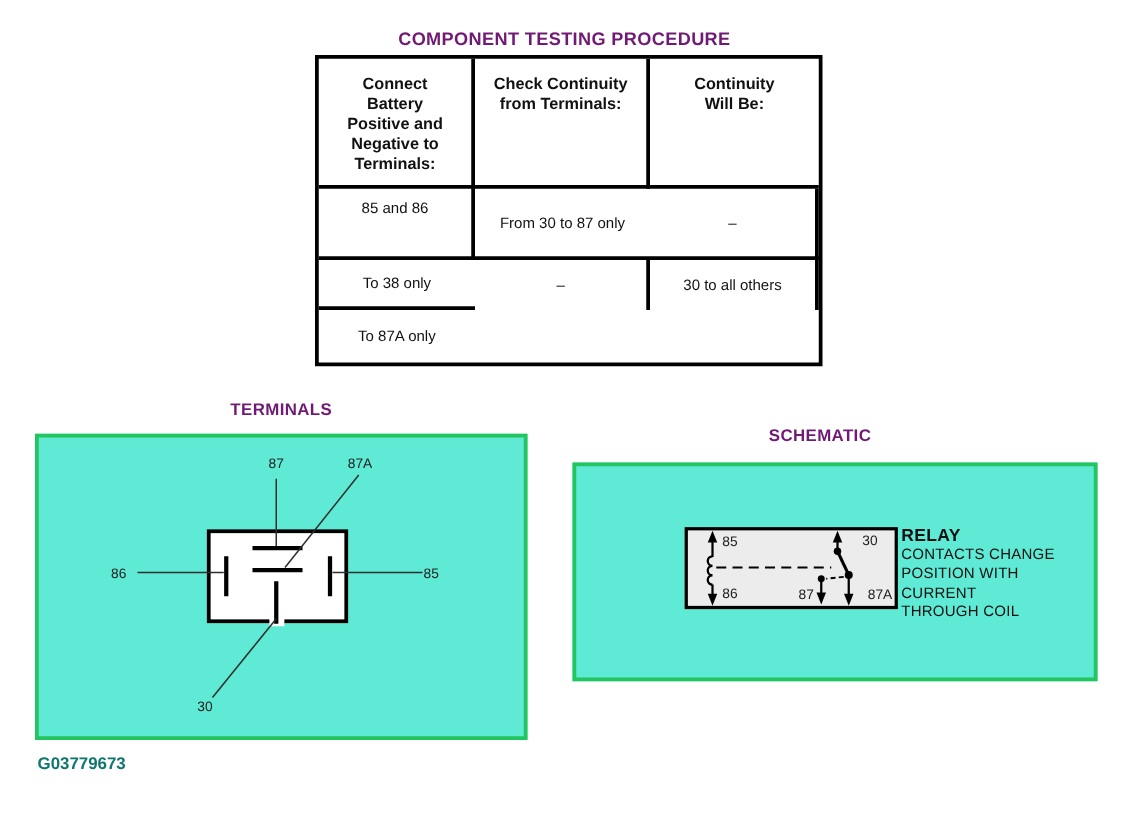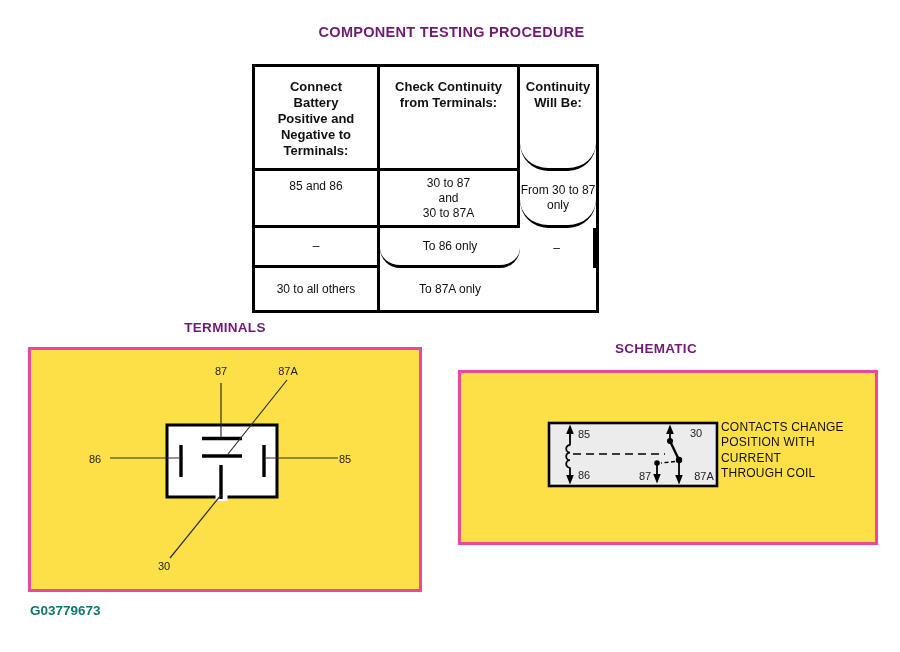--- a/index.html
+++ b/index.html
@@ -7,39 +7,39 @@
     width:900px;height:652px;position:relative;background:#ffffff;
     font-family:"Liberation Sans", sans-serif;color:#000;
     -webkit-font-smoothing:antialiased;overflow:hidden;
   }
   .panel-title{
     position:absolute;text-align:center;font-weight:bold;
     font-size:14px;letter-spacing:.3px;color:#701a75;
   }
   
   .proc-table{
-    position:absolute;left:252px;top:64px;width:347px;height:249px;
+    position:absolute;left:252px;top:44px;width:406px;height:249px;
     border:3px solid #000;box-sizing:border-box;
     display:grid;
     grid-template-columns:125px 140px 1fr;
     grid-template-rows:104px 57px 40px 1fr;
   }
   .cell{
     border-right:3px solid #000;border-bottom:3px solid #000;
     display:flex;align-items:center;justify-content:center;
     text-align:center;white-space:pre-line;
     font-size:12px;line-height:15px;color:#111;box-sizing:border-box;
   }
-  .cell.last-col{border-right:none;border-radius:28px;}
+  .cell.last-col{border-right:none;}
   .cell.last-row{border-bottom:none;}
   .cell.hdr{font-weight:bold;font-size:13px;line-height:16px;align-items:flex-start;padding-top:12px;}
   .cell.vtop{align-items:flex-start;padding-top:8px;}
   
   .fig-box{
-    position:absolute;border:3px solid #ec4899;box-sizing:border-box;background:#fde047;
+    position:absolute;border:3px solid #22c55e;box-sizing:border-box;background:#5eead4;
   }
   .fig-box svg{position:absolute;left:0;top:0;}
   .lbl{
     position:absolute;transform:translate(-50%,-50%);
     font-size:11px;color:#222;white-space:nowrap;
   }
   .relay-note{
     position:absolute;left:260px;top:47px;width:150px;color:#111;
   }
   .relay-note .rt{font-weight:bold;font-size:14px;line-height:16px;letter-spacing:.3px;}
@@ -58,27 +58,24 @@
 Battery
 Positive and
 Negative to
 Terminals:</div>
   <div class="cell hdr">Check Continuity
 from Terminals:</div>
   <div class="cell hdr last-col">Continuity
 Will Be:</div>
 
   <div class="cell vtop">85 and 86</div>
-  <div class="cell">30 to 87
-and
-30 to 87A</div>
   <div class="cell last-col">From 30 to 87 only</div>
 
   <div class="cell">–</div>
-  <div class="cell last-col">To 86 only</div>
+  <div class="cell last-col">To 38 only</div>
 
   <div class="cell last-row">–</div>
   <div class="cell last-row">30 to all others</div>
   <div class="cell last-row last-col">To 87A only</div>
 </div>
 
 <div class="panel-title" style="left:28px;top:320px;width:394px;font-size:13.5px;">TERMINALS</div>
 
 <div class="fig-box" style="left:28px;top:347px;width:394px;height:245px;">
   <svg width="388" height="239" viewBox="0 0 388 239">
@@ -132,20 +129,21 @@
     <polygon points="196,110.5 192.2,101 199.8,101" fill="#000"></polygon>
     <line x1="214" y1="88.5" x2="200" y2="90" stroke="#000" stroke-width="1.5" stroke-dasharray="4,2.6"></line>
   </svg>
   <span class="lbl" style="left:123px;top:61px;">85</span>
   <span class="lbl" style="left:123px;top:102px;">86</span>
   <span class="lbl" style="left:235px;top:60px;">30</span>
   <span class="lbl" style="left:184px;top:103px;">87</span>
   <span class="lbl" style="left:243px;top:103px;">87A</span>
 
   <div class="relay-note">
+    <div class="rt">RELAY</div>
     <div class="rn">CONTACTS CHANGE
 POSITION WITH
 CURRENT
 THROUGH COIL</div>
   </div>
 </div>
 
 <div class="fig-id">G03779673</div>
 
 </body></html>

